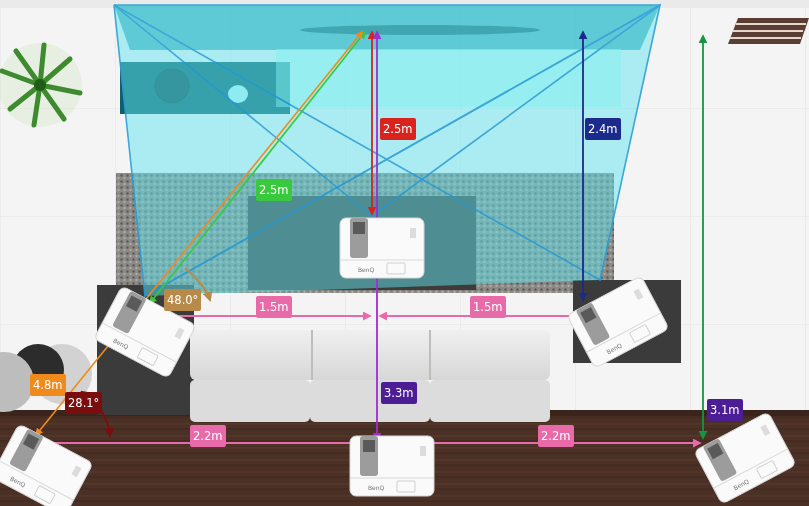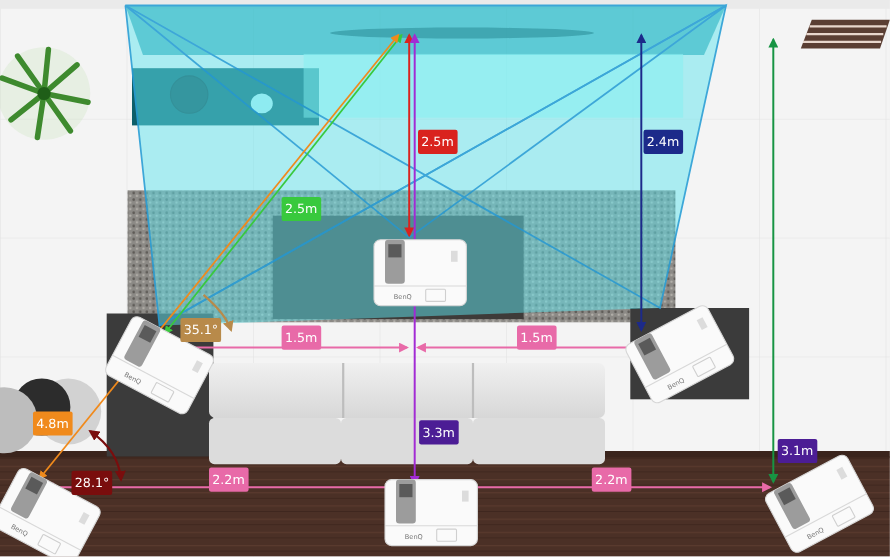--- a/index.html
+++ b/index.html
@@ -165,22 +165,22 @@
         <use href="#projector"></use>
       </g>
     <g transform="translate(745,458) rotate(-28)">
         <use href="#projector"></use>
       </g>
   </svg>
 
   <span class="label" style="left:380px;top:118px;background:#d9231e">2.5m</span>
   <span class="label" style="left:585px;top:118px;background:#1c2a8a">2.4m</span>
   <span class="label" style="left:256px;top:179px;background:#38c93d">2.5m</span>
-  <span class="label" style="left:164px;top:289px;background:#b88a4a">35.1°</span>
+  <span class="label" style="left:164px;top:289px;background:#b88a4a">48.0°</span>
   <span class="label" style="left:256px;top:296px;background:#e86aa8">1.5m</span>
   <span class="label" style="left:470px;top:296px;background:#e86aa8">1.5m</span>
   <span class="label" style="left:30px;top:374px;background:#f08a1c">4.8m</span>
-  <span class="label" style="left:65px;top:428px;background:#7a0d0d">28.1°</span>
+  <span class="label" style="left:65px;top:392px;background:#7a0d0d">28.1°</span>
   <span class="label" style="left:381px;top:382px;background:#4c1d95">3.3m</span>
   <span class="label" style="left:707px;top:399px;background:#4c1d95">3.1m</span>
   <span class="label" style="left:190px;top:425px;background:#e86aa8">2.2m</span>
   <span class="label" style="left:538px;top:425px;background:#e86aa8">2.2m</span>
 </div>
 
 </body></html>

